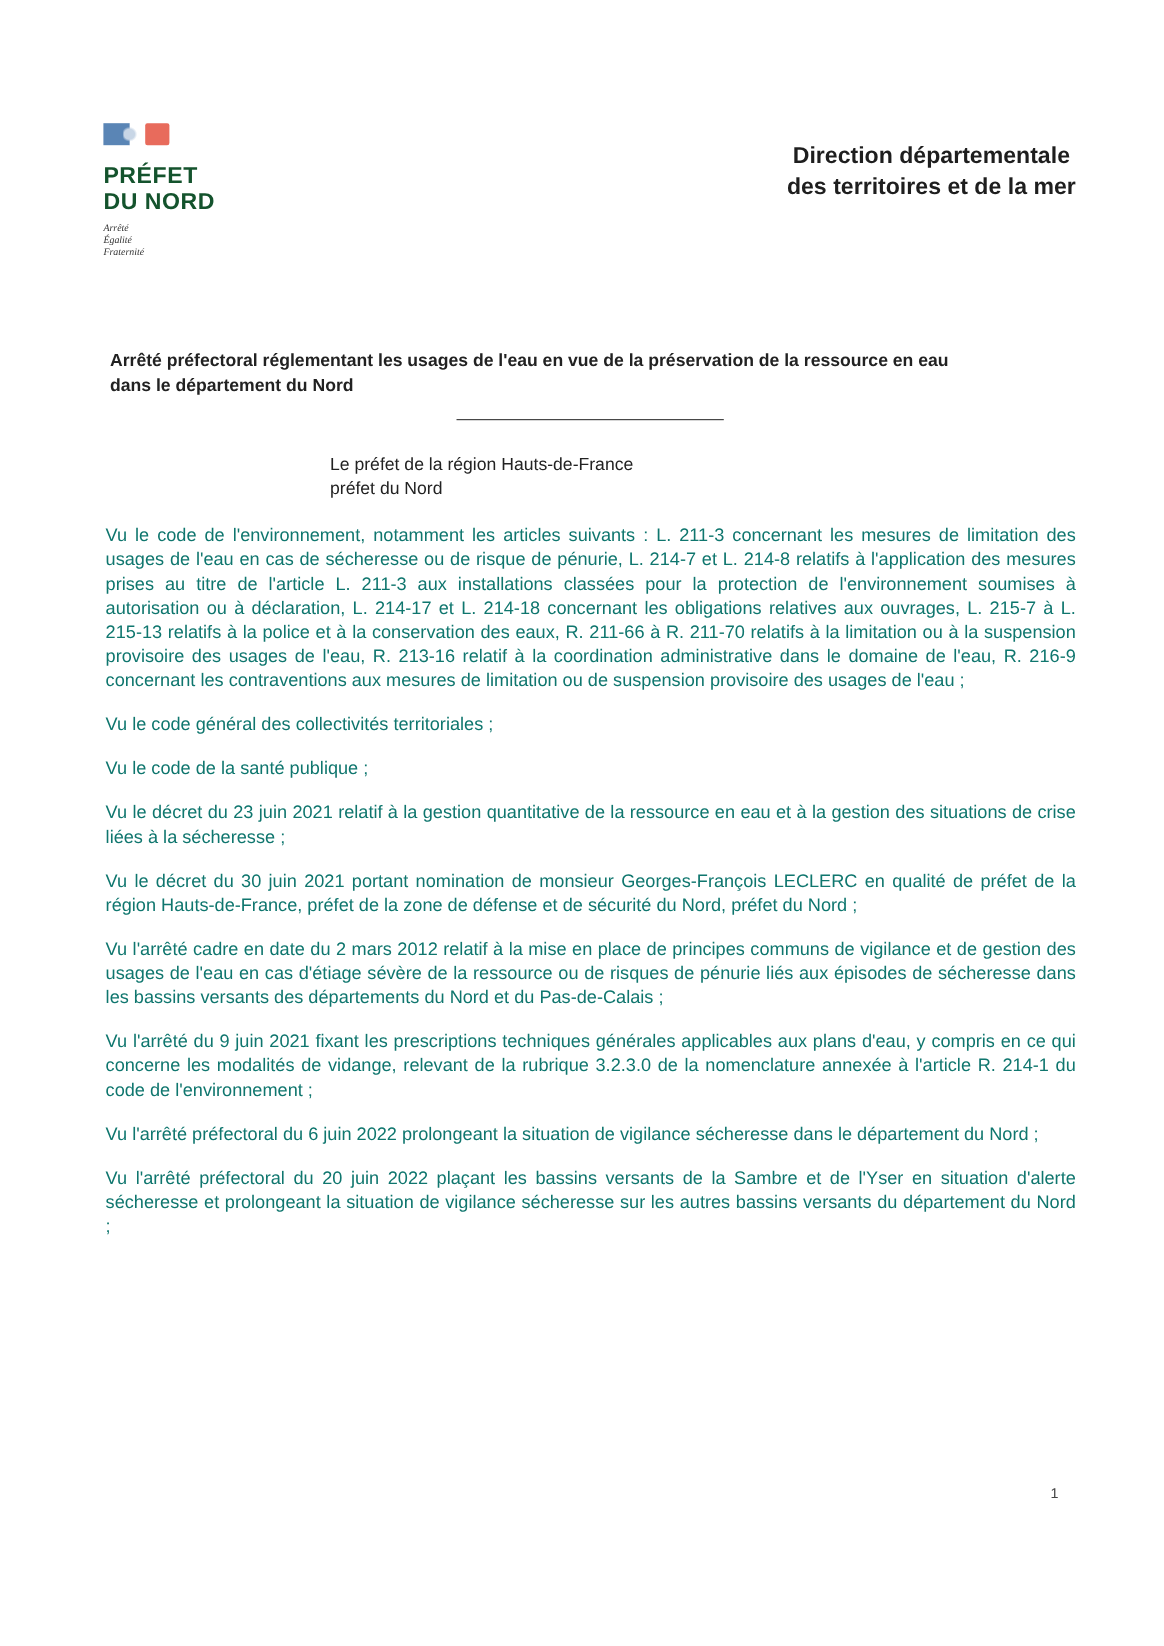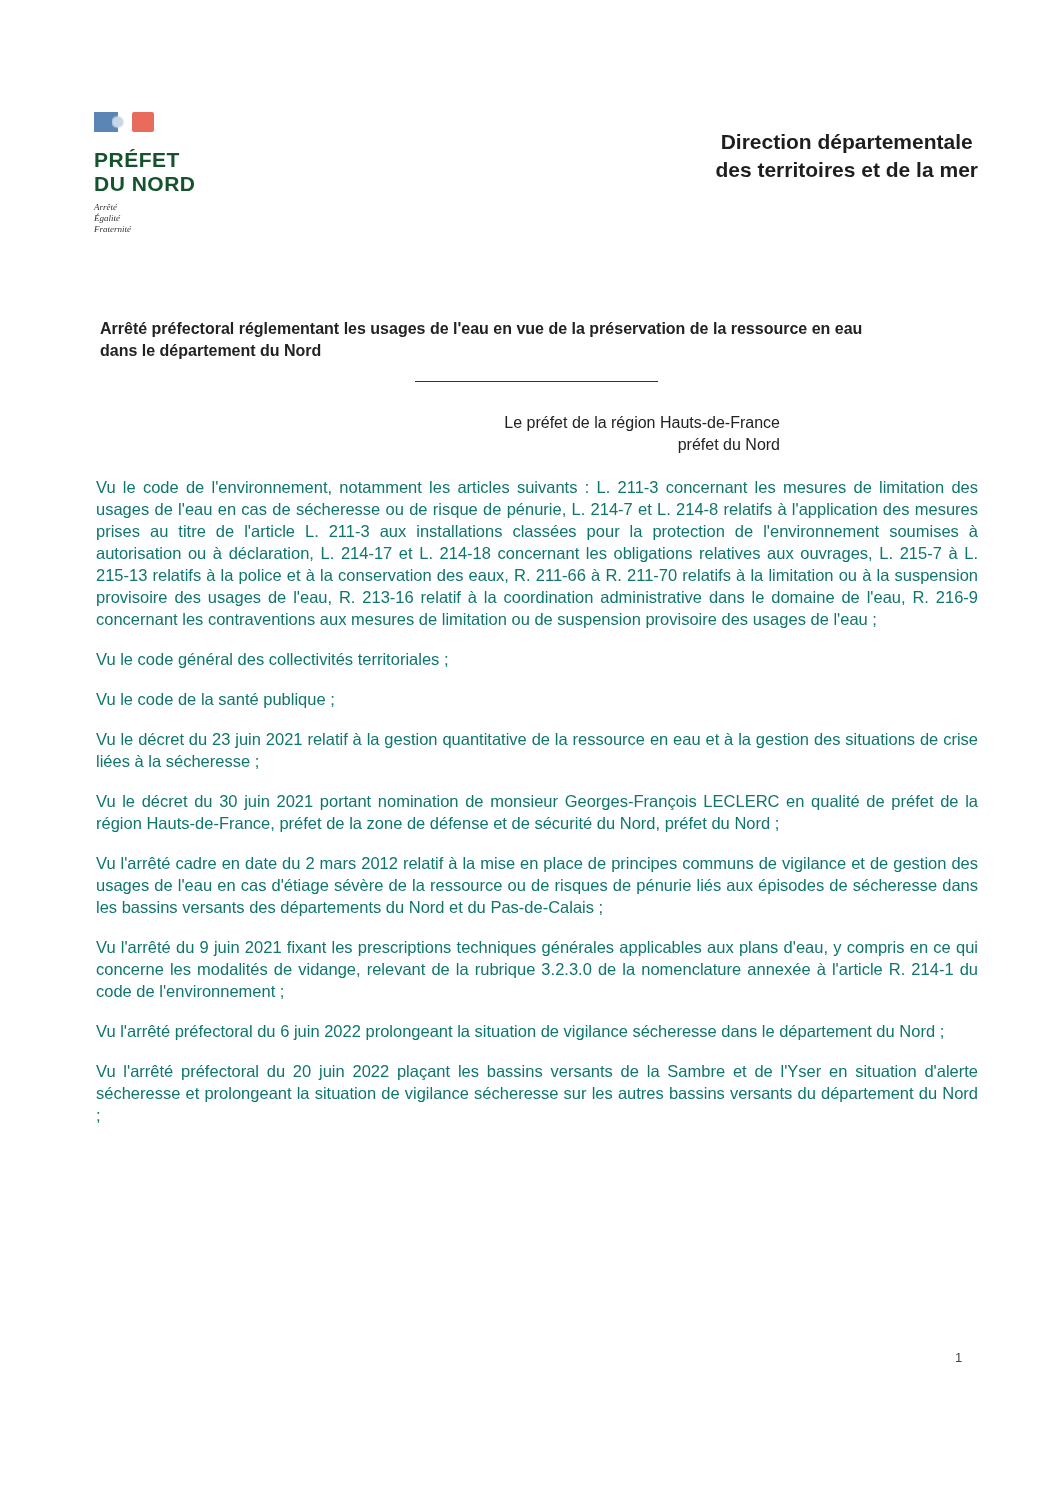--- a/index.html
+++ b/index.html
@@ -31,21 +31,21 @@
       position: absolute; left: 100px; width: 870px; top: 318px;
       font-weight: bold; font-size: 16px; line-height: 22px;
       font-family: "Liberation Sans", sans-serif; color: #222;
     }
     .title-rule {
       position: absolute; left: 415px; top: 381px; width: 243px; height: 0;
       border-top: 1.5px solid #333;
     }
     .issuer {
       position: absolute; left: 300px; width: 480px; top: 412px;
-      text-align: right; font-size: 16px; line-height: 22px; color: #222;
+      text-align: left; font-size: 16px; line-height: 22px; color: #222;
     }
     .visas {
       position: absolute; left: 96px; width: 882px; top: 476px;
     }
     .visa {
       font-size: 16.5px; line-height: 22px; text-align: justify;
       margin: 0 0 18px 0; color: #0f766e;
       font-family: "Liberation Sans", sans-serif;
     }
     .page-number {

